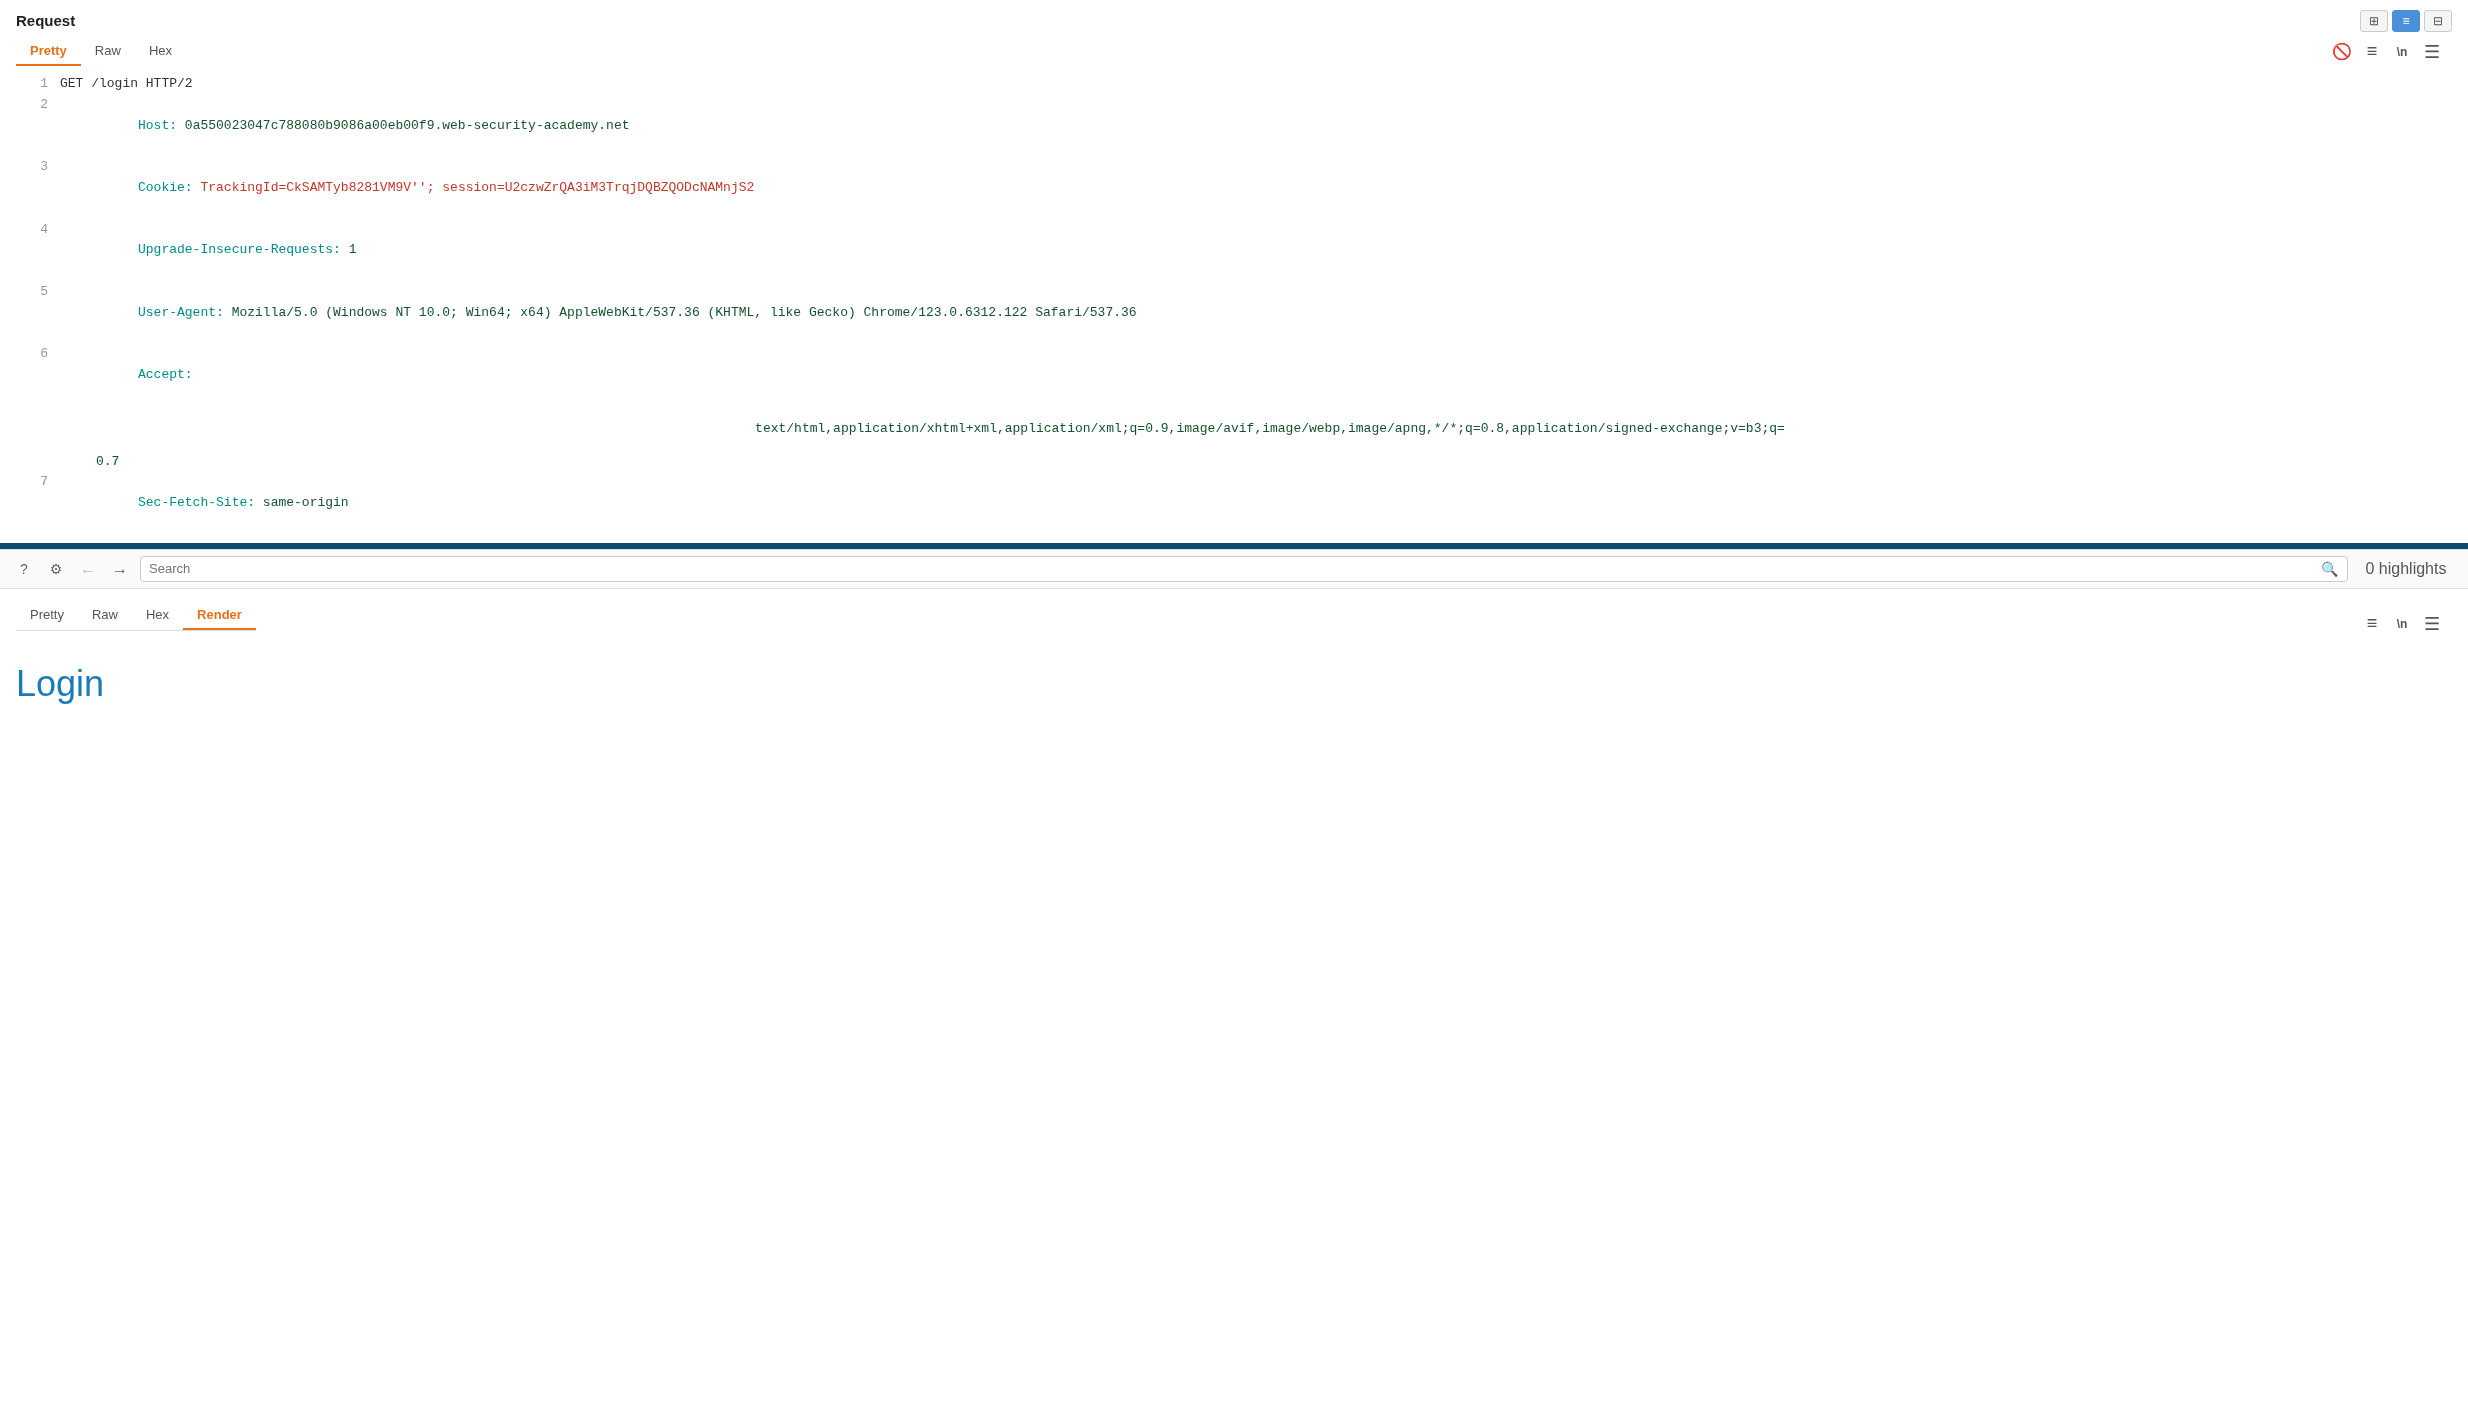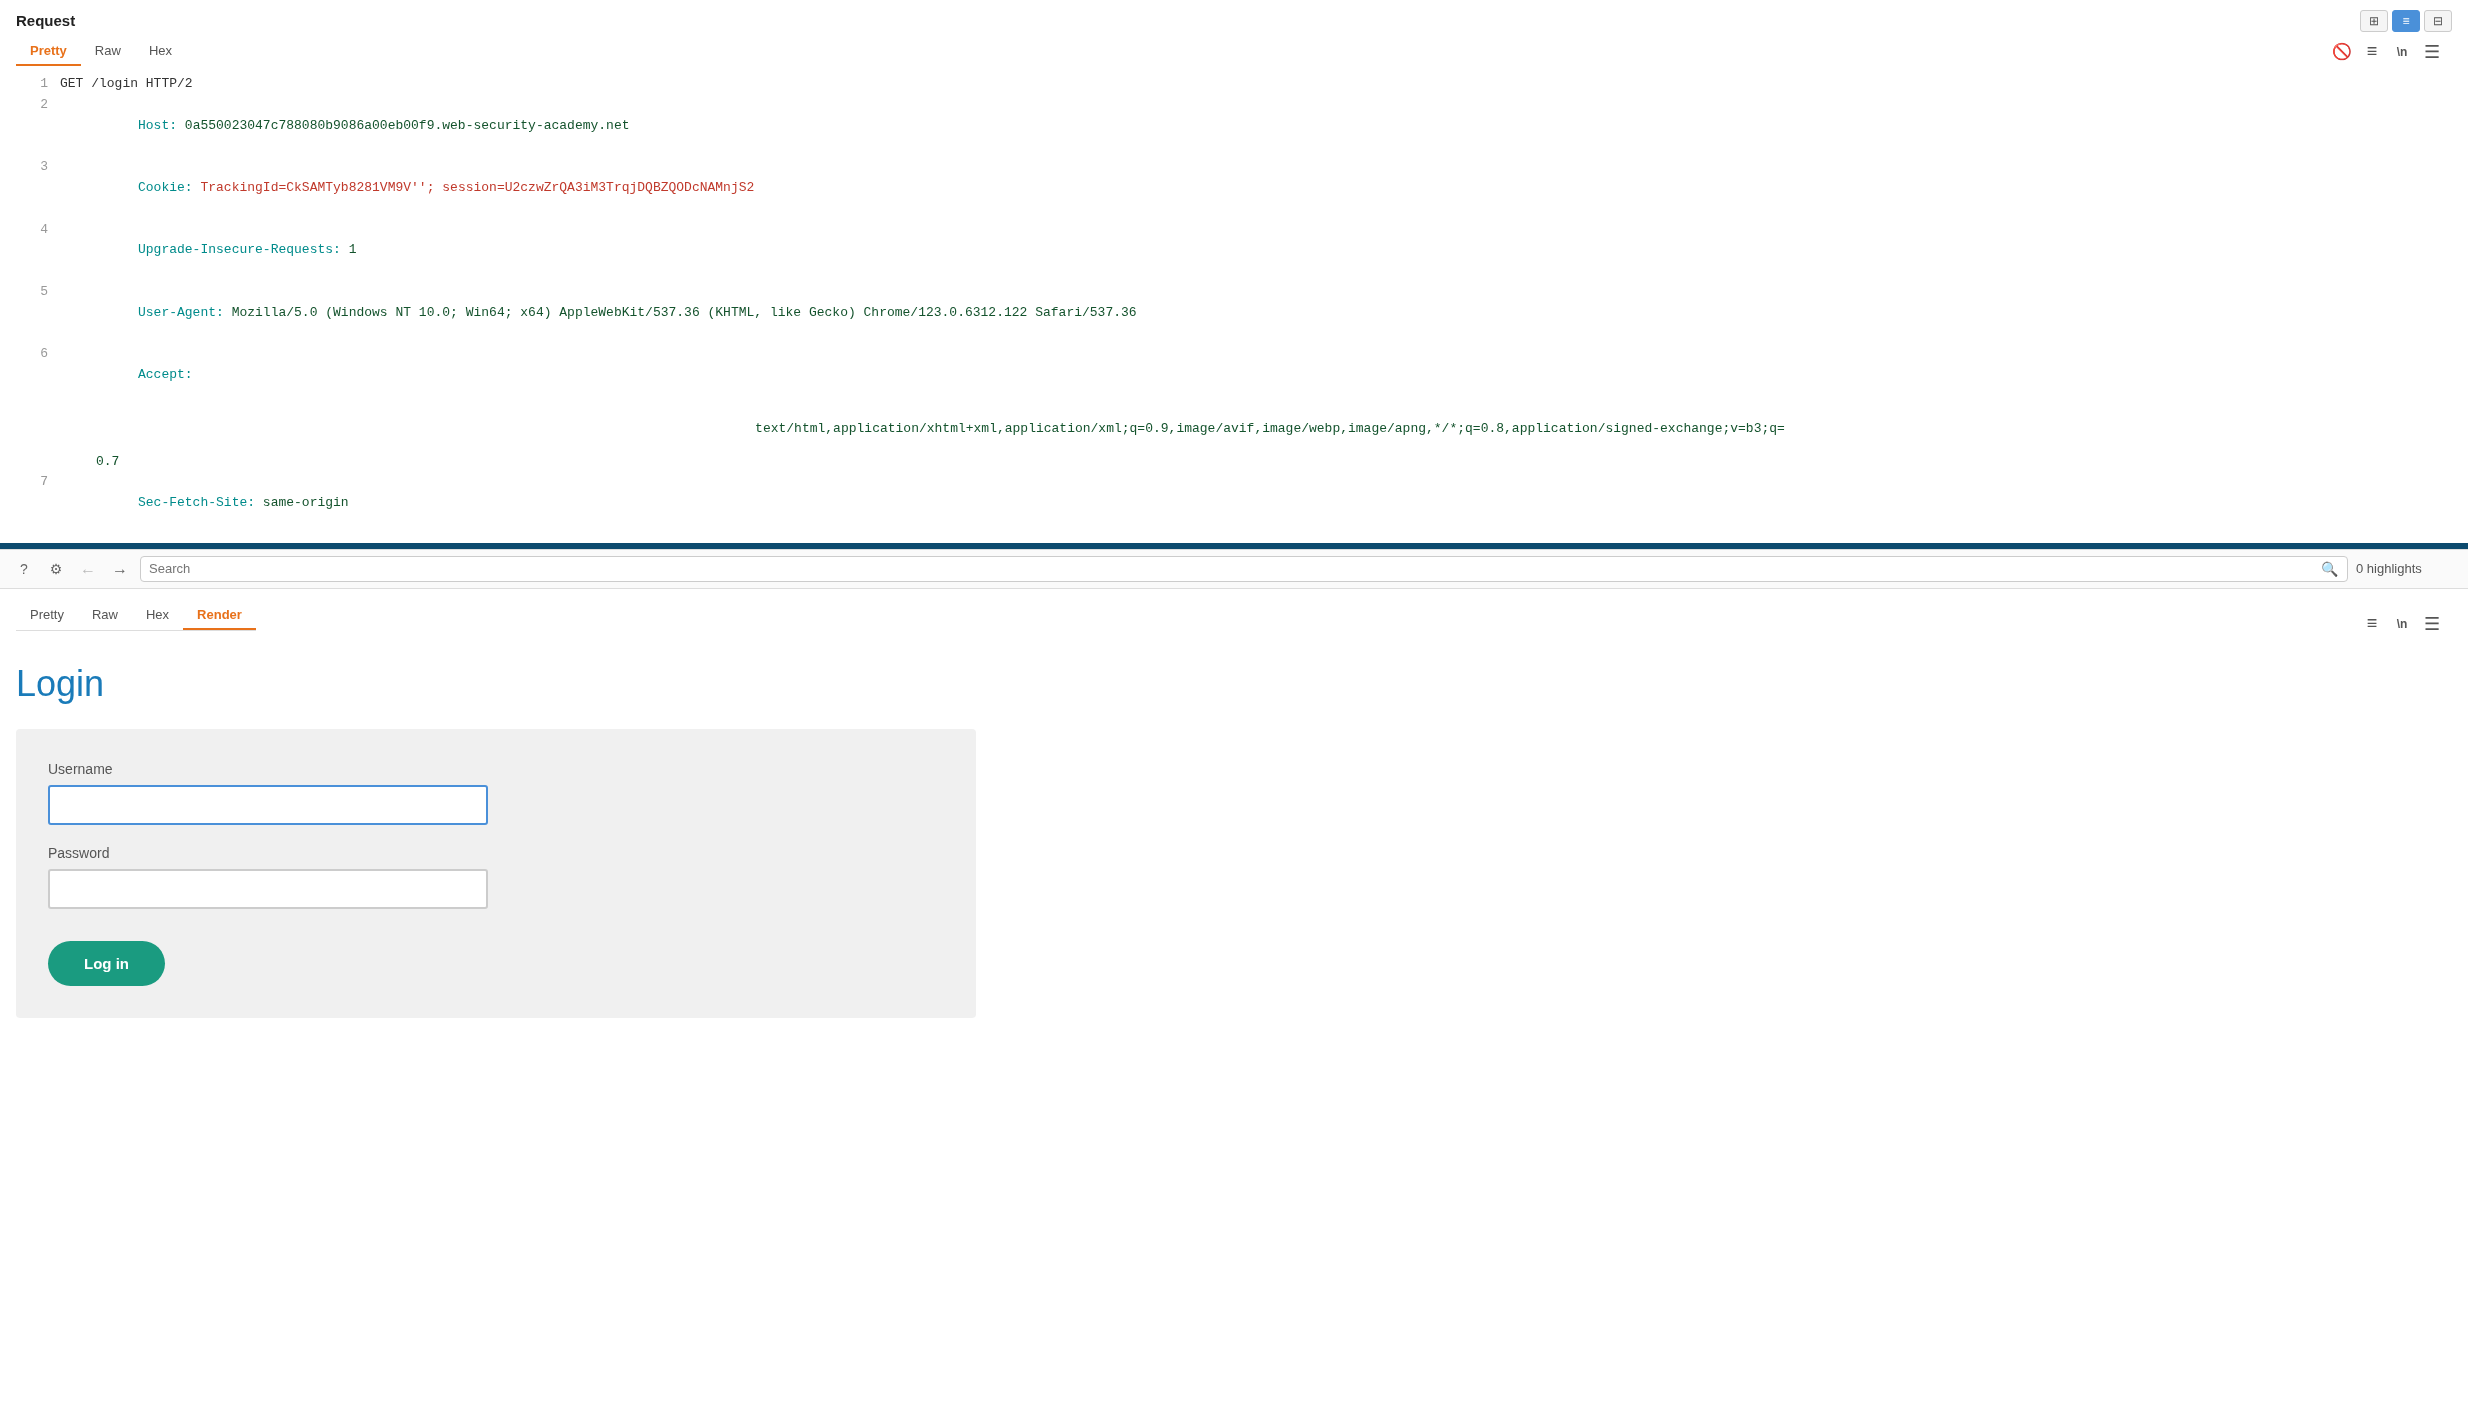--- a/index.html
+++ b/index.html
@@ -170,24 +170,24 @@
       background: transparent;
     }
 
     .search-icon-right {
       color: #888;
       font-size: 14px;
     }
 
     .highlights-count {
       color: #555;
-      font-size: 13px;
+      font-size: 16px;
       white-space: nowrap;
       min-width: 100px;
-      text-align: left;
+      text-align: center;
     }
 
     .response-section {
       padding: 12px 16px 0 16px;
       position: relative;
     }
 
     .response-tabs {
       display: flex;
       align-items: center;
@@ -386,29 +386,16 @@
       <div style="display:flex; align-items:center; gap:6px; padding-right: 8px;">
         <div class="toolbar-icon" style="font-size:18px;">≡</div>
         <div class="toolbar-icon" style="font-size:12px; font-weight:600;">\n</div>
         <div class="toolbar-icon" style="font-size:18px;">☰</div>
       </div>
     </div>
 
     <div class="rendered-content">
       <div class="login-title">Login</div>
 
-      <div class="login-form-container">
-        <div class="form-group">
-          <label class="form-label">Username</label>
-          <input type="text" class="form-input" style="">
-        </div>
-
-        <div class="form-group">
-          <label class="form-label">Password</label>
-          <input type="password" class="form-input password-input" style="">
-        </div>
-
-        <button class="login-btn">Log in</button>
-      </div>
     </div>
   </div>
 
 </div>
 
 </body></html>

